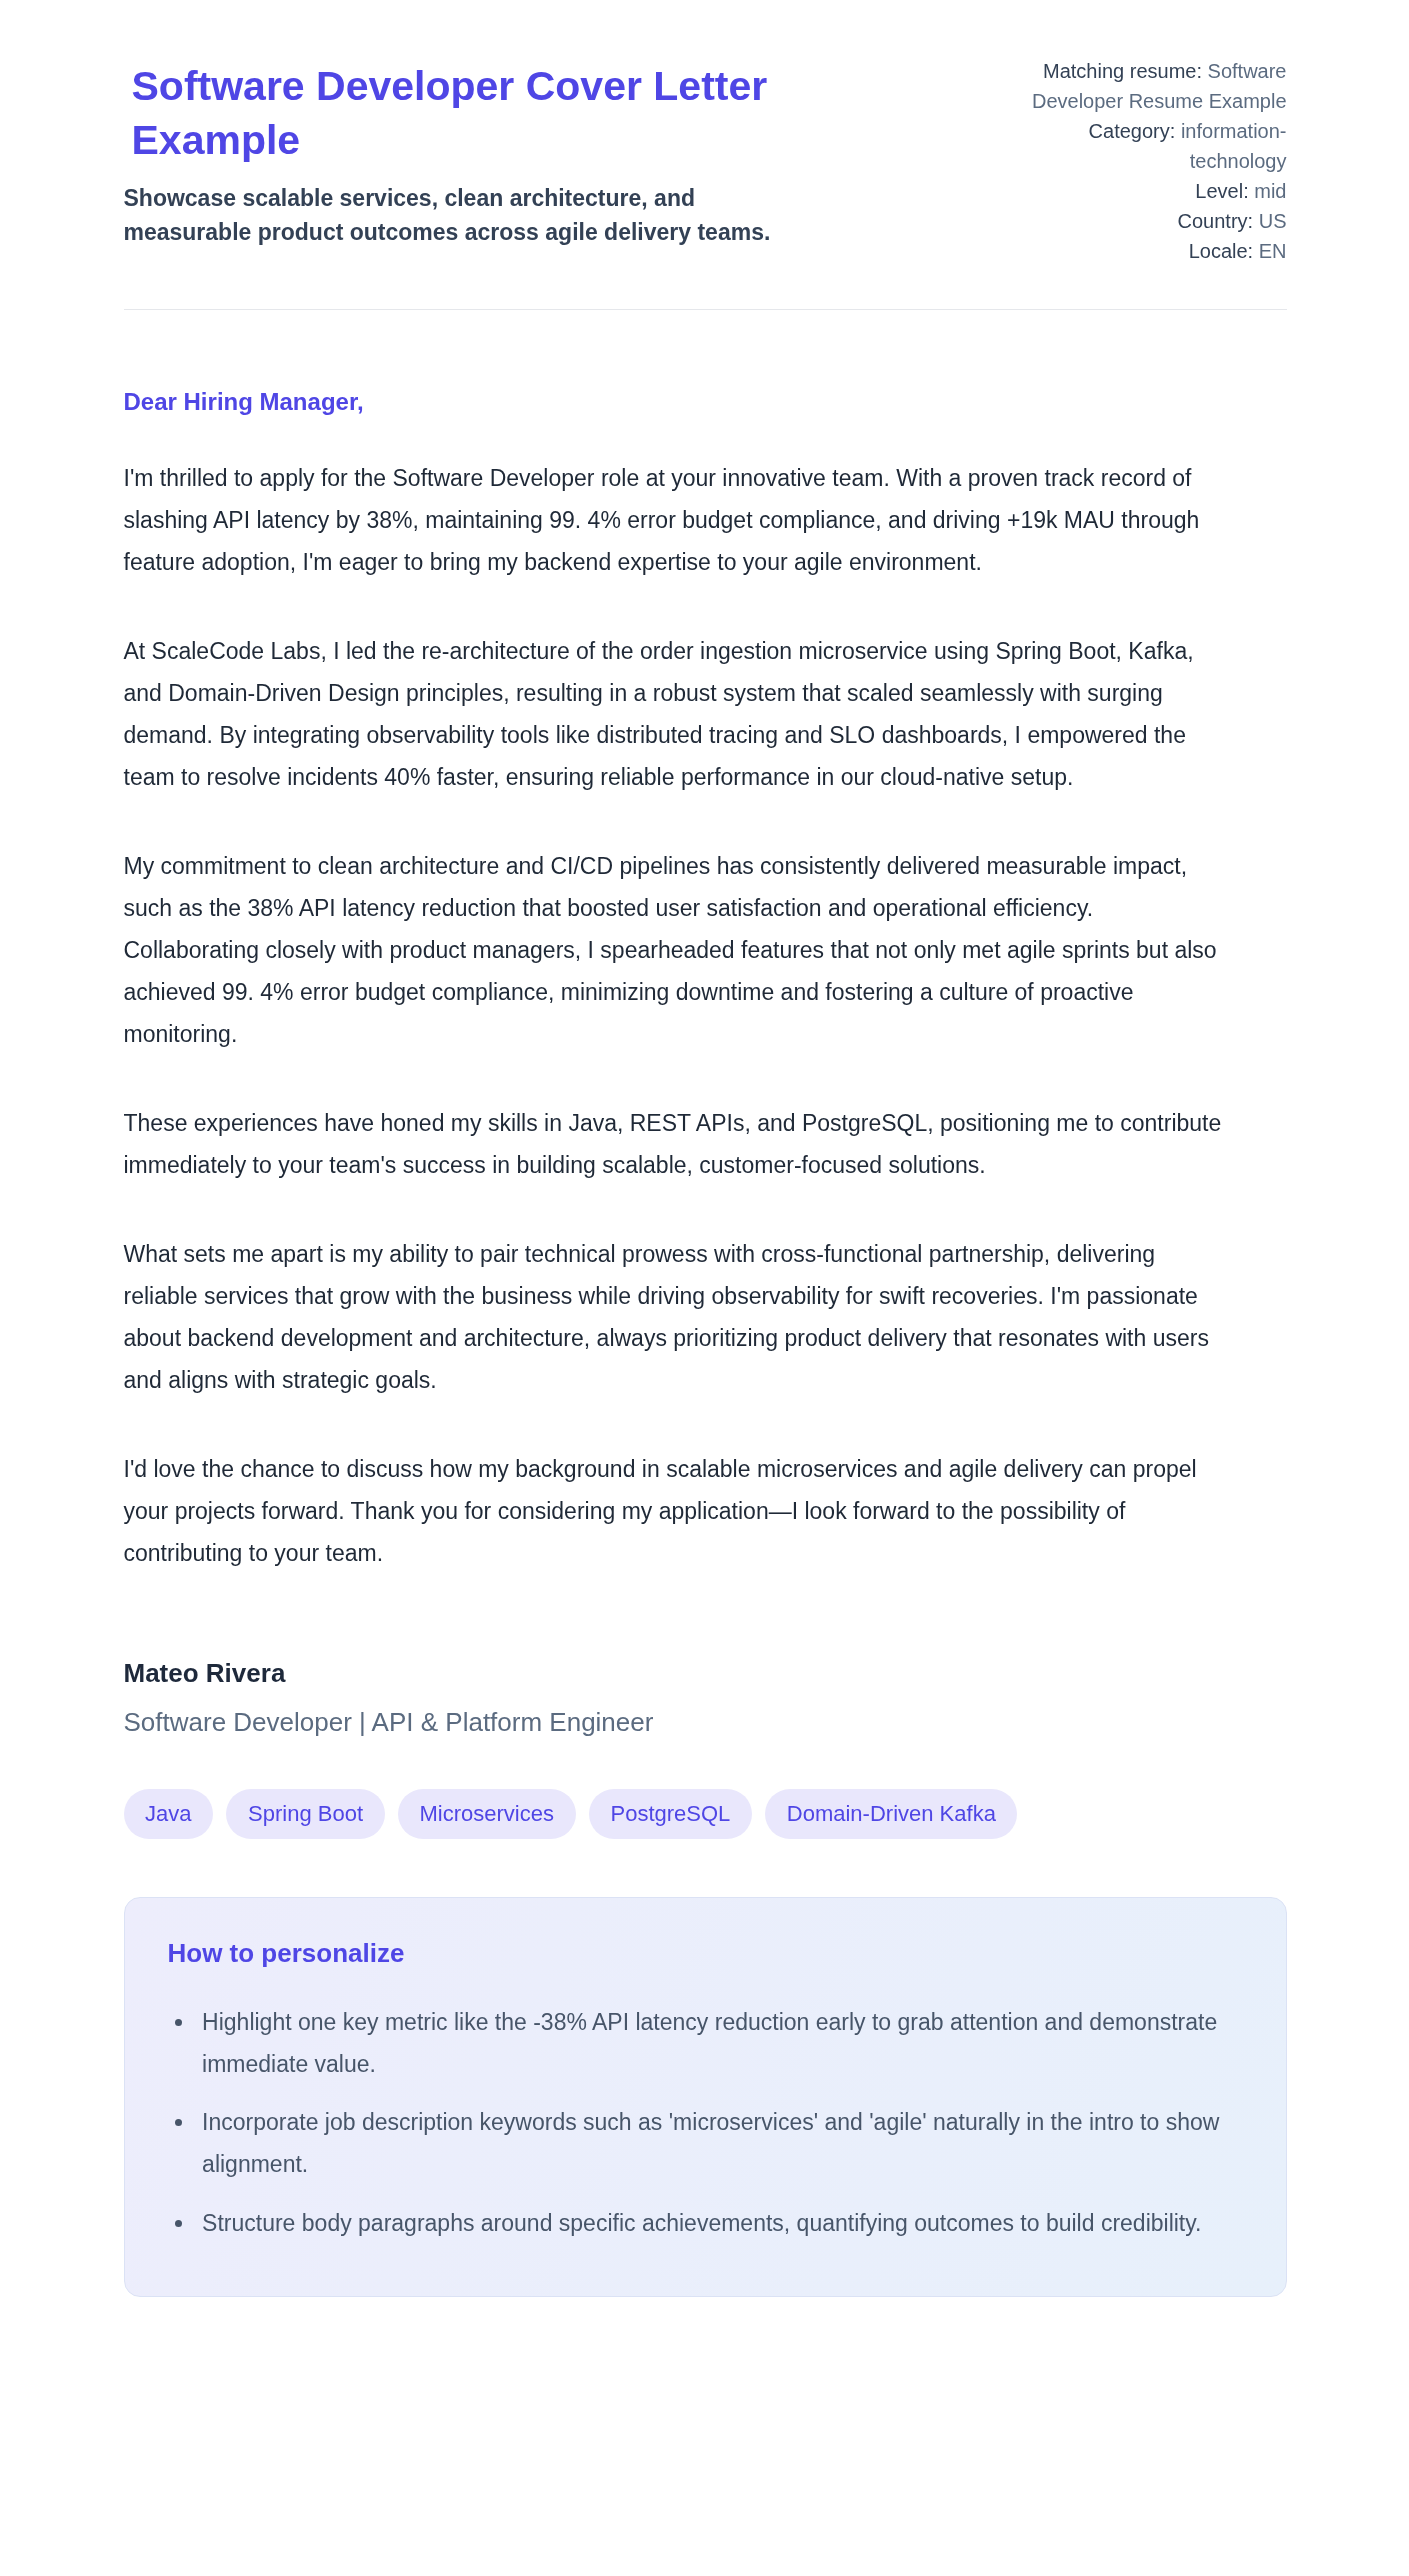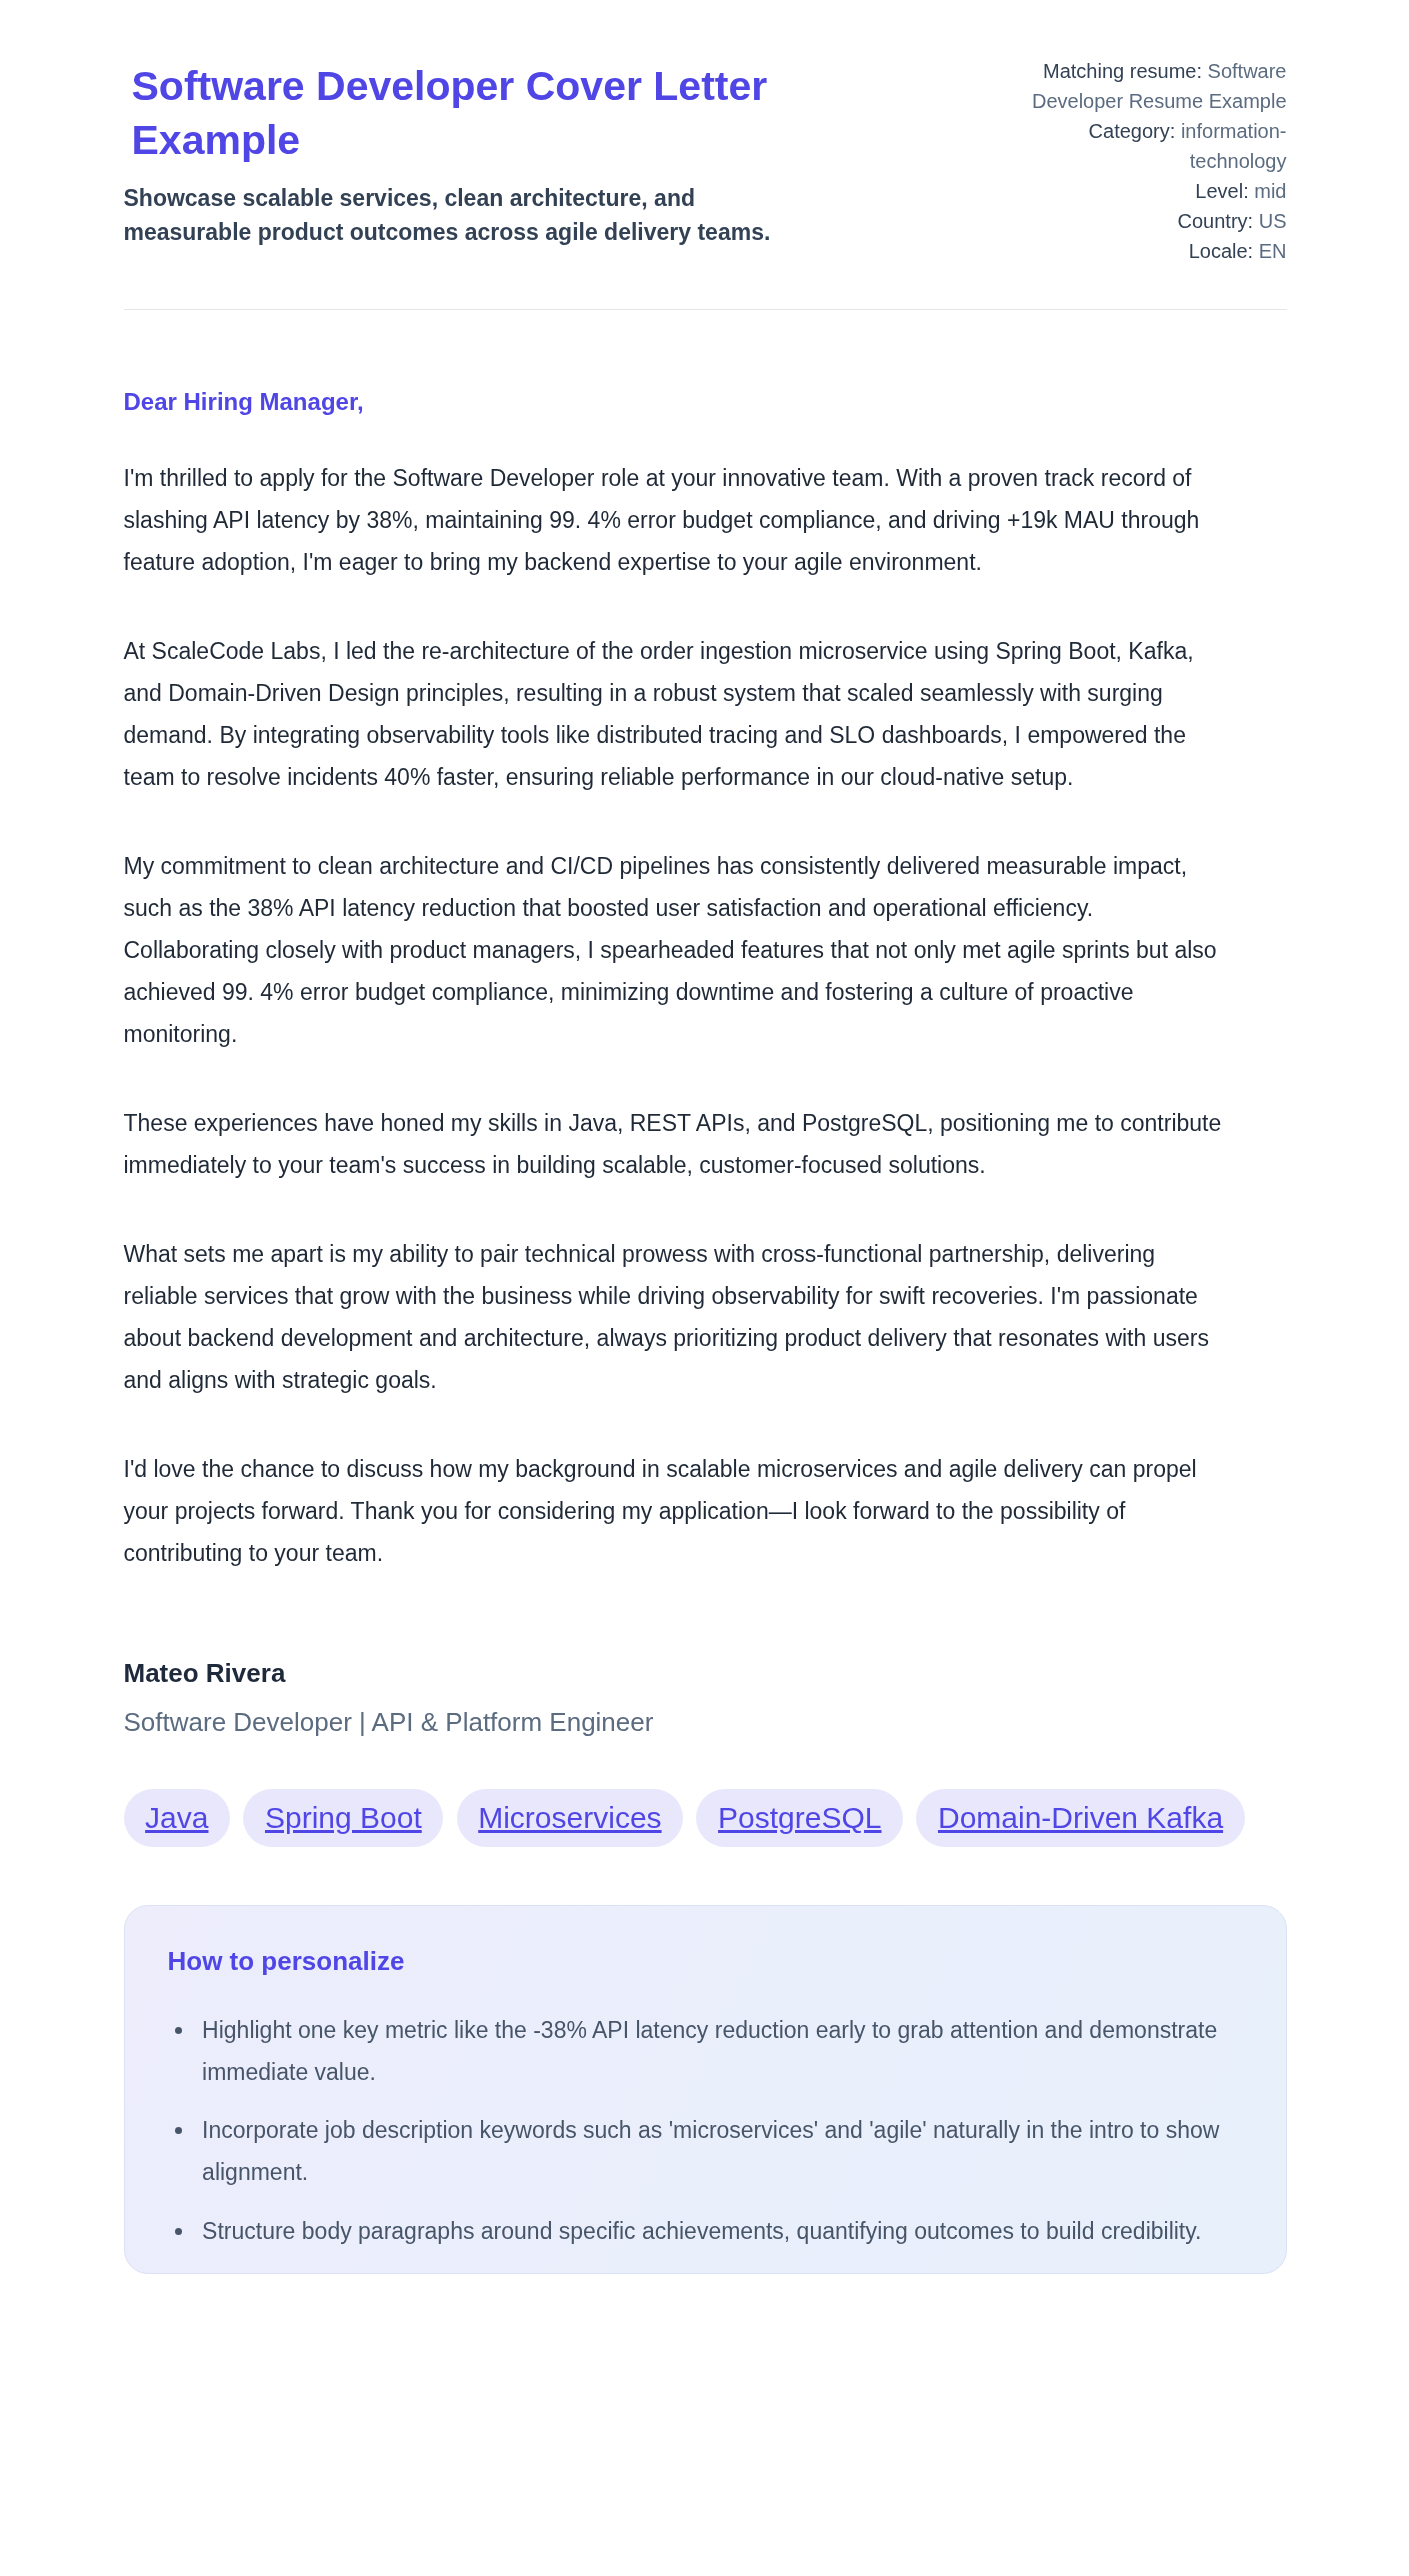--- a/index.html
+++ b/index.html
@@ -108,35 +108,34 @@
   .tags {
     margin-top: 48px;
     display: flex;
     flex-wrap: wrap;
     gap: 13.3px;
   }
   .tag {
     display: inline-block;
     background: var(--tag-bg);
     color: var(--accent);
-    font-size: 30px;
+    font-size: 22px;
     line-height: 1;
     padding: 14px 21.6px;
     border-radius: 829px;
     white-space: nowrap;
-    text-decoration: underline;
   }
 
   
   .tips {
     margin-top: 58px;
     background: linear-gradient(115deg, var(--tip-from) 0%, var(--tip-to) 100%);
     border: 0.8px solid #dbe2f5;
-    border-radius: 24px;
-    padding: 38px 43px 21px 43px;
+    border-radius: 16px;
+    padding: 38px 43px 52px 43px;
   }
   .tips-heading {
     margin: 0 0 30px 0;
     font-size: 26px;
     line-height: 1.35;
     font-weight: 700;
     color: var(--accent);
   }
   .tips-list {
     margin: 0;

